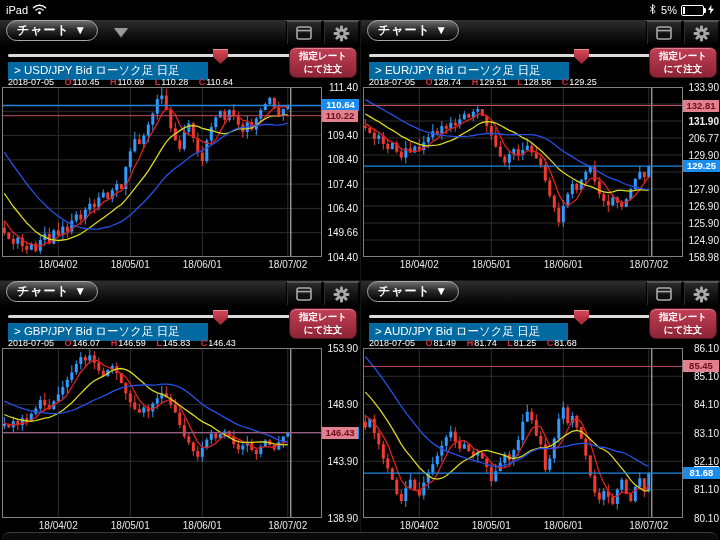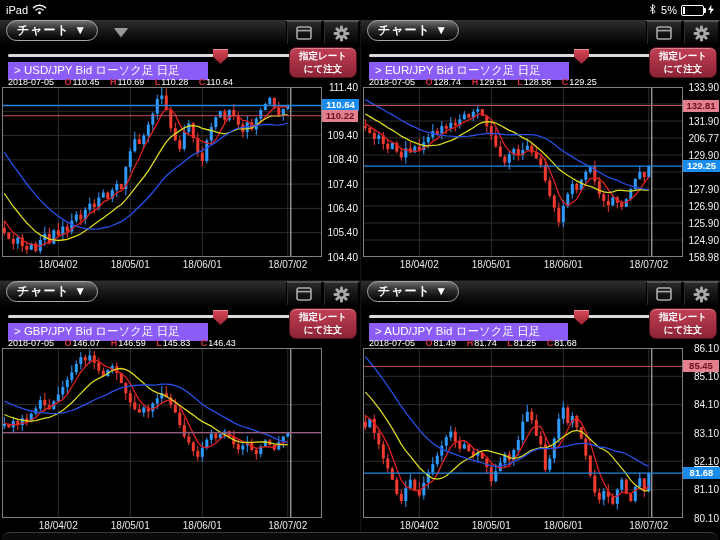--- a/index.html
+++ b/index.html
@@ -42,21 +42,21 @@
            clip-path:polygon(0 0,100% 0,100% 52%,50% 100%,0 52%);
            box-shadow:inset 0 1px 0 rgba(255,255,255,.4);}
   
   .order-btn{position:absolute;top:27px;right:3px;width:68px;height:31px;border-radius:7px;
            background:linear-gradient(#c14055,#8d2336);border:1px solid #54141f;
            box-shadow:inset 0 1px 0 rgba(255,255,255,.35);
            color:#fff;font-size:9.5px;font-weight:bold;line-height:1.3;
            display:flex;flex-direction:column;align-items:center;justify-content:center;
            font-family:inherit;padding:0;}
   
-  .title-bar{position:absolute;left:8px;top:42px;background:#8b5cf6;color:#fff;
+  .title-bar{position:absolute;left:8px;top:42px;background:#0369a1;color:#fff;
            font-size:11.5px;padding:1px 28px 2px 6px;white-space:nowrap;}
   .ohlc-row{position:absolute;left:8px;top:57px;font-size:9px;color:#fff;white-space:nowrap;}
   .ohlc-row .k{color:#d2303e;margin-left:8px;font-weight:bold;}
   .ohlc-row .v{margin-left:1px;}
   
   .plot{position:absolute;left:2px;top:67px;width:320px;height:170px;background:#000;}
   .ylabels{position:absolute;left:322px;top:0;width:38px;height:260px;}
   .ytick{position:absolute;right:2px;font-size:10px;color:#f0f0f0;text-align:right;}
   .hl{position:absolute;left:0;height:12px;font-size:9.5px;font-weight:bold;
       text-align:center;line-height:12px;}
@@ -293,21 +293,21 @@
           <line x1="0" x2="320" y1="18.5" y2="18.5" stroke="#1e86e0" stroke-width="1.3"></line>
           <line x1="0" x2="320" y1="28.7" y2="28.7" stroke="#c05060" stroke-width="1"></line>
           <rect x="0.5" y="0.5" width="319" height="169" fill="none" stroke="#808080"></rect>
         </svg></div>
     <div class="ylabels">
         <div class="ytick" style="top: 61.5px;">111.40</div>
         <div class="ytick" style="top: 110.071px;">109.40</div>
         <div class="ytick" style="top: 134.357px;">108.40</div>
         <div class="ytick" style="top: 158.643px;">107.40</div>
         <div class="ytick" style="top: 182.929px;">106.40</div>
-        <div class="ytick" style="top: 207.214px;">105.40</div>
+        <div class="ytick" style="top: 207.214px;">149.66</div>
         <div class="ytick" style="top: 231.5px;">104.40</div>
         <div class="hl hl-bid" style="top: 79.4571px;">110.64</div>
         <div class="hl hl-order" style="top: 89.6571px;">110.22</div>
       </div>
     <div class="xlabels">
         <div class="xt" style="left: 24.25px;">18/04/02</div>
         <div class="xt" style="left: 96.25px;">18/05/01</div>
         <div class="xt" style="left: 168.25px;">18/06/01</div>
         <div class="xt" style="left: 253.75px;">18/07/02</div>
       </div>
@@ -501,21 +501,21 @@
           <rect x="284.3" y="79.1" width="3" height="11.1" fill="#2f9bff"></rect>
           <polyline points="2.3,36.6 6.8,39.4 11.3,42.9 15.8,45.2 20.3,48.8 24.8,53.0 29.3,55.1 33.8,57.6 38.3,62.1 42.8,62.9 47.3,63.6 51.8,64.3 56.3,63.9 60.8,60.9 65.3,58.7 69.8,54.4 74.3,51.9 78.8,47.1 83.3,44.4 87.8,41.5 92.3,40.3 96.8,37.4 101.3,35.0 105.8,32.8 110.3,30.6 114.8,27.4 119.3,26.7 123.8,29.1 128.3,32.6 132.8,39.6 137.3,49.1 141.8,58.5 146.3,64.1 150.8,66.8 155.3,68.5 159.8,67.2 164.3,63.8 168.8,63.4 173.3,65.3 177.8,67.3 182.3,73.4 186.8,83.5 191.3,94.5 195.8,107.3 200.3,115.4 204.8,118.2 209.3,115.8 213.8,112.2 218.3,103.7 222.8,96.9 227.3,91.5 231.8,91.0 236.3,91.8 240.8,96.0 245.3,102.7 249.8,108.8 254.3,113.1 258.8,115.6 263.3,115.3 267.8,112.0 272.3,108.3 276.8,102.2 281.3,96.2 285.8,89.6" fill="none" stroke="#e02020" stroke-width="1.3"></polyline>
           <polyline points="2.3,27.0 6.8,29.6 11.3,32.4 15.8,34.8 20.3,37.6 24.8,40.7 29.3,43.1 33.8,46.0 38.3,49.2 42.8,51.4 47.3,53.8 51.8,55.6 56.3,57.4 60.8,58.5 65.3,58.8 69.8,58.3 74.3,58.1 78.8,56.8 83.3,55.2 87.8,53.6 92.3,51.6 96.8,48.6 101.3,46.0 105.8,43.4 110.3,40.7 114.8,37.5 119.3,35.5 123.8,34.7 128.3,35.0 132.8,36.0 137.3,38.3 141.8,40.9 146.3,43.4 150.8,45.2 155.3,47.9 159.8,50.7 164.3,52.8 168.8,56.0 173.3,59.8 177.8,63.6 182.3,67.7 186.8,72.4 191.3,77.1 195.8,82.1 200.3,85.5 204.8,88.5 209.3,91.2 213.8,93.9 218.3,96.2 222.8,98.2 227.3,99.3 231.8,101.1 236.3,103.3 240.8,104.9 245.3,105.6 249.8,104.8 254.3,103.3 258.8,103.4 263.3,103.8 267.8,104.2 272.3,103.3 276.8,102.7 281.3,103.1 285.8,103.0" fill="none" stroke="#d8d820" stroke-width="1.3"></polyline>
           <polyline points="2.3,12.6 6.8,15.1 11.3,17.7 15.8,20.1 20.3,22.7 24.8,25.5 29.3,27.9 33.8,30.5 38.3,33.3 42.8,35.7 47.3,38.1 51.8,40.1 56.3,42.3 60.8,44.0 65.3,45.4 69.8,46.4 74.3,47.5 78.8,48.2 83.3,48.9 87.8,49.2 92.3,49.6 96.8,49.6 101.3,49.3 105.8,49.1 110.3,48.5 114.8,47.7 119.3,47.1 123.8,46.5 128.3,46.5 132.8,46.6 137.3,47.0 141.8,47.7 146.3,47.8 150.8,47.5 155.3,47.8 159.8,47.7 164.3,47.6 168.8,47.7 173.3,48.4 177.8,49.5 182.3,51.5 186.8,54.0 191.3,57.2 195.8,61.0 200.3,64.3 204.8,67.0 209.3,69.6 213.8,72.7 218.3,75.1 222.8,77.6 227.3,79.9 231.8,82.5 236.3,85.2 240.8,87.8 245.3,90.2 249.8,91.8 254.3,93.4 258.8,95.5 263.3,97.5 267.8,98.9 272.3,100.0 276.8,101.1 281.3,102.1 285.8,102.4" fill="none" stroke="#2850e8" stroke-width="1.3"></polyline>
           <line x1="0" x2="320" y1="79.1" y2="79.1" stroke="#1e86e0" stroke-width="1.3"></line>
           <line x1="0" x2="320" y1="18.5" y2="18.5" stroke="#c05060" stroke-width="1"></line>
           <rect x="0.5" y="0.5" width="319" height="169" fill="none" stroke="#808080"></rect>
         </svg></div>
     <div class="ylabels">
         <div class="ytick" style="top: 61.5px;">133.90</div>
-        <div class="ytick" style="top: 95.5px;">131.90</div>
+        <div class="ytick" style="top: 95.5px; font-weight: bold;">131.90</div>
         <div class="ytick" style="top: 112.5px;">206.77</div>
         <div class="ytick" style="top: 129.5px;">129.90</div>
         <div class="ytick" style="top: 163.5px;">127.90</div>
         <div class="ytick" style="top: 180.5px;">126.90</div>
         <div class="ytick" style="top: 197.5px;">125.90</div>
         <div class="ytick" style="top: 214.5px;">124.90</div>
         <div class="ytick" style="top: 231.5px;">158.98</div>
         <div class="hl hl-bid" style="top: 140.05px;">129.25</div>
         <div class="hl hl-order" style="top: 79.53px;">132.81</div>
       </div>
@@ -706,20 +706,28 @@
           <rect x="279.8" y="88.4" width="3" height="5.7" fill="#2f9bff"></rect>
           <line x1="285.8" x2="285.8" y1="84.0" y2="89.6" stroke="#2f9bff" stroke-width="1"></line>
           <rect x="284.3" y="84.7" width="3" height="3.7" fill="#2f9bff"></rect>
           <polyline points="2.3,75.0 6.8,76.6 11.3,76.5 15.8,76.7 20.3,75.1 24.8,74.7 29.3,72.0 33.8,69.5 38.3,64.5 42.8,61.9 47.3,59.4 51.8,56.9 56.3,54.1 60.8,51.5 65.3,46.4 69.8,39.0 74.3,31.5 78.8,24.0 83.3,18.7 87.8,13.8 92.3,11.9 96.8,13.3 101.3,17.1 105.8,19.0 110.3,21.2 114.8,23.2 119.3,25.7 123.8,29.1 128.3,35.6 132.8,44.2 137.3,52.1 141.8,57.0 146.3,60.6 150.8,60.9 155.3,58.7 159.8,54.9 164.3,52.8 168.8,51.5 173.3,53.3 177.8,58.6 182.3,67.2 186.8,76.3 191.3,85.6 195.8,94.4 200.3,98.9 204.8,99.6 209.3,97.8 213.8,95.2 218.3,90.7 222.8,87.4 227.3,86.7 231.8,88.9 236.3,91.1 240.8,93.4 245.3,95.7 249.8,98.4 254.3,100.3 258.8,99.7 263.3,98.7 267.8,99.2 272.3,99.1 276.8,96.7 281.3,94.6 285.8,93.1" fill="none" stroke="#e02020" stroke-width="1.3"></polyline>
           <polyline points="2.3,66.5 6.8,68.5 11.3,69.9 15.8,71.4 20.3,72.1 24.8,73.0 29.3,73.1 33.8,72.6 38.3,71.3 42.8,70.2 47.3,69.3 51.8,67.5 56.3,65.1 60.8,62.2 65.3,58.6 69.8,54.8 74.3,50.1 78.8,45.4 83.3,40.7 87.8,36.2 92.3,32.7 96.8,30.4 101.3,28.2 105.8,25.2 110.3,22.5 114.8,20.8 119.3,20.5 123.8,21.6 128.3,23.9 132.8,27.4 137.3,31.6 141.8,35.3 146.3,39.6 150.8,42.7 155.3,44.9 159.8,46.2 164.3,48.3 168.8,51.2 173.3,54.3 177.8,57.5 182.3,60.8 186.8,63.9 191.3,67.1 195.8,70.5 200.3,73.6 204.8,75.8 209.3,78.1 213.8,81.2 218.3,84.3 222.8,86.9 227.3,89.4 231.8,91.8 236.3,93.7 240.8,94.4 245.3,94.4 249.8,94.3 254.3,94.1 258.8,94.0 263.3,94.0 267.8,94.9 272.3,95.8 276.8,96.4 281.3,96.8 285.8,96.5" fill="none" stroke="#d8d820" stroke-width="1.3"></polyline>
           <polyline points="2.3,53.1 6.8,55.2 11.3,57.0 15.8,58.9 20.3,60.4 24.8,61.9 29.3,63.0 33.8,63.9 38.3,64.3 42.8,64.8 47.3,65.4 51.8,65.6 56.3,65.4 60.8,64.8 65.3,63.9 69.8,62.5 74.3,60.8 78.8,58.6 83.3,56.6 87.8,54.2 92.3,52.0 96.8,50.0 101.3,48.2 105.8,46.1 110.3,43.7 114.8,41.6 119.3,39.9 123.8,38.8 128.3,37.9 132.8,37.5 137.3,37.1 141.8,36.9 146.3,37.0 150.8,37.1 155.3,36.9 159.8,36.2 164.3,36.1 168.8,36.5 173.3,37.5 177.8,39.3 182.3,41.9 186.8,45.0 191.3,48.8 195.8,52.6 200.3,56.3 204.8,59.4 209.3,61.9 213.8,64.4 218.3,67.0 222.8,69.6 227.3,72.1 231.8,74.6 236.3,76.8 240.8,78.5 245.3,79.9 249.8,81.4 254.3,83.2 258.8,84.6 263.3,86.1 267.8,87.9 272.3,90.2 276.8,92.0 281.3,93.3 285.8,94.1" fill="none" stroke="#2850e8" stroke-width="1.3"></polyline>
           <line x1="0" x2="320" y1="84.7" y2="84.7" stroke="#1e86e0" stroke-width="1.3"></line>
           <line x1="0" x2="320" y1="84.7" y2="84.7" stroke="#c05060" stroke-width="1"></line>
           <rect x="0.5" y="0.5" width="319" height="169" fill="none" stroke="#808080"></rect>
         </svg></div>
+    <div class="ylabels">
+        <div class="ytick" style="top: 61.5px;">153.90</div>
+        <div class="ytick" style="top: 118.167px;">148.90</div>
+        <div class="ytick" style="top: 174.833px;">143.90</div>
+        <div class="ytick" style="top: 231.5px;">138.90</div>
+        <div class="hl hl-bid" style="top: 145.66px;">146.43</div>
+        <div class="hl hl-order" style="top: 145.66px;">146.43</div>
+      </div>
     <div class="xlabels">
         <div class="xt" style="left: 24.25px;">18/04/02</div>
         <div class="xt" style="left: 96.25px;">18/05/01</div>
         <div class="xt" style="left: 168.25px;">18/06/01</div>
         <div class="xt" style="left: 253.75px;">18/07/02</div>
       </div>
   </div>
 
   <div class="quadrant colR rowB">
     <div class="toolbar">

